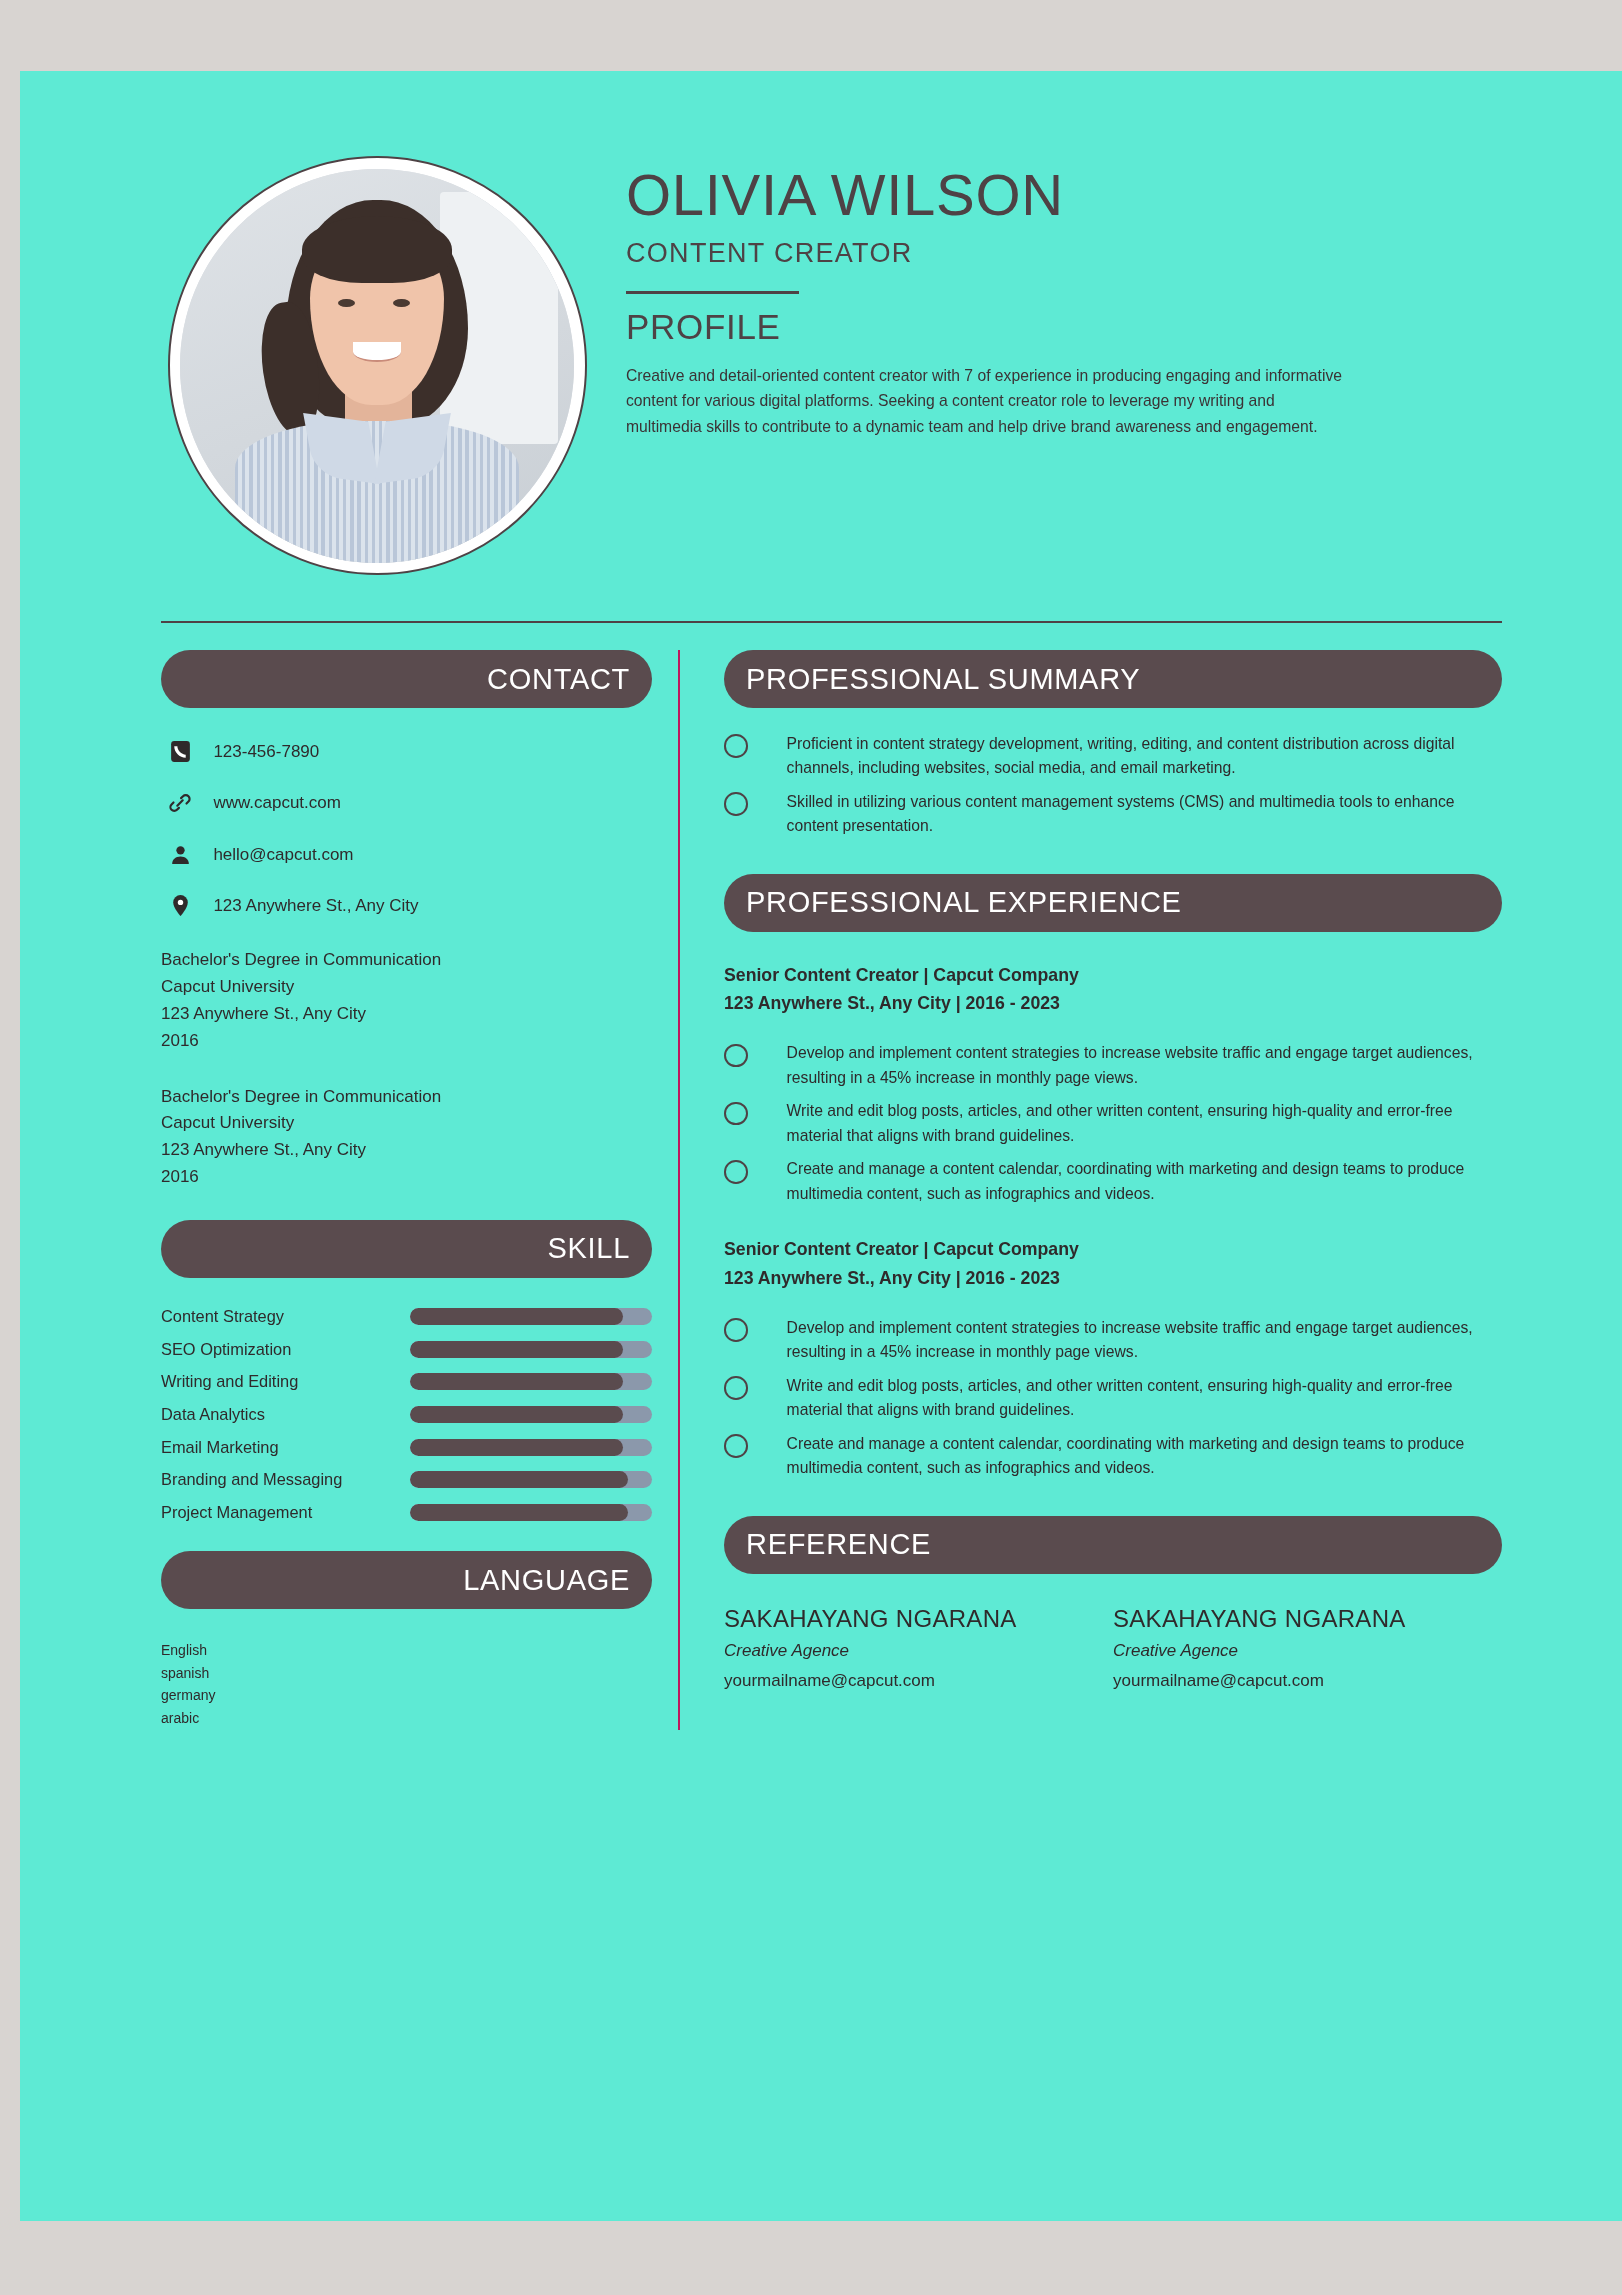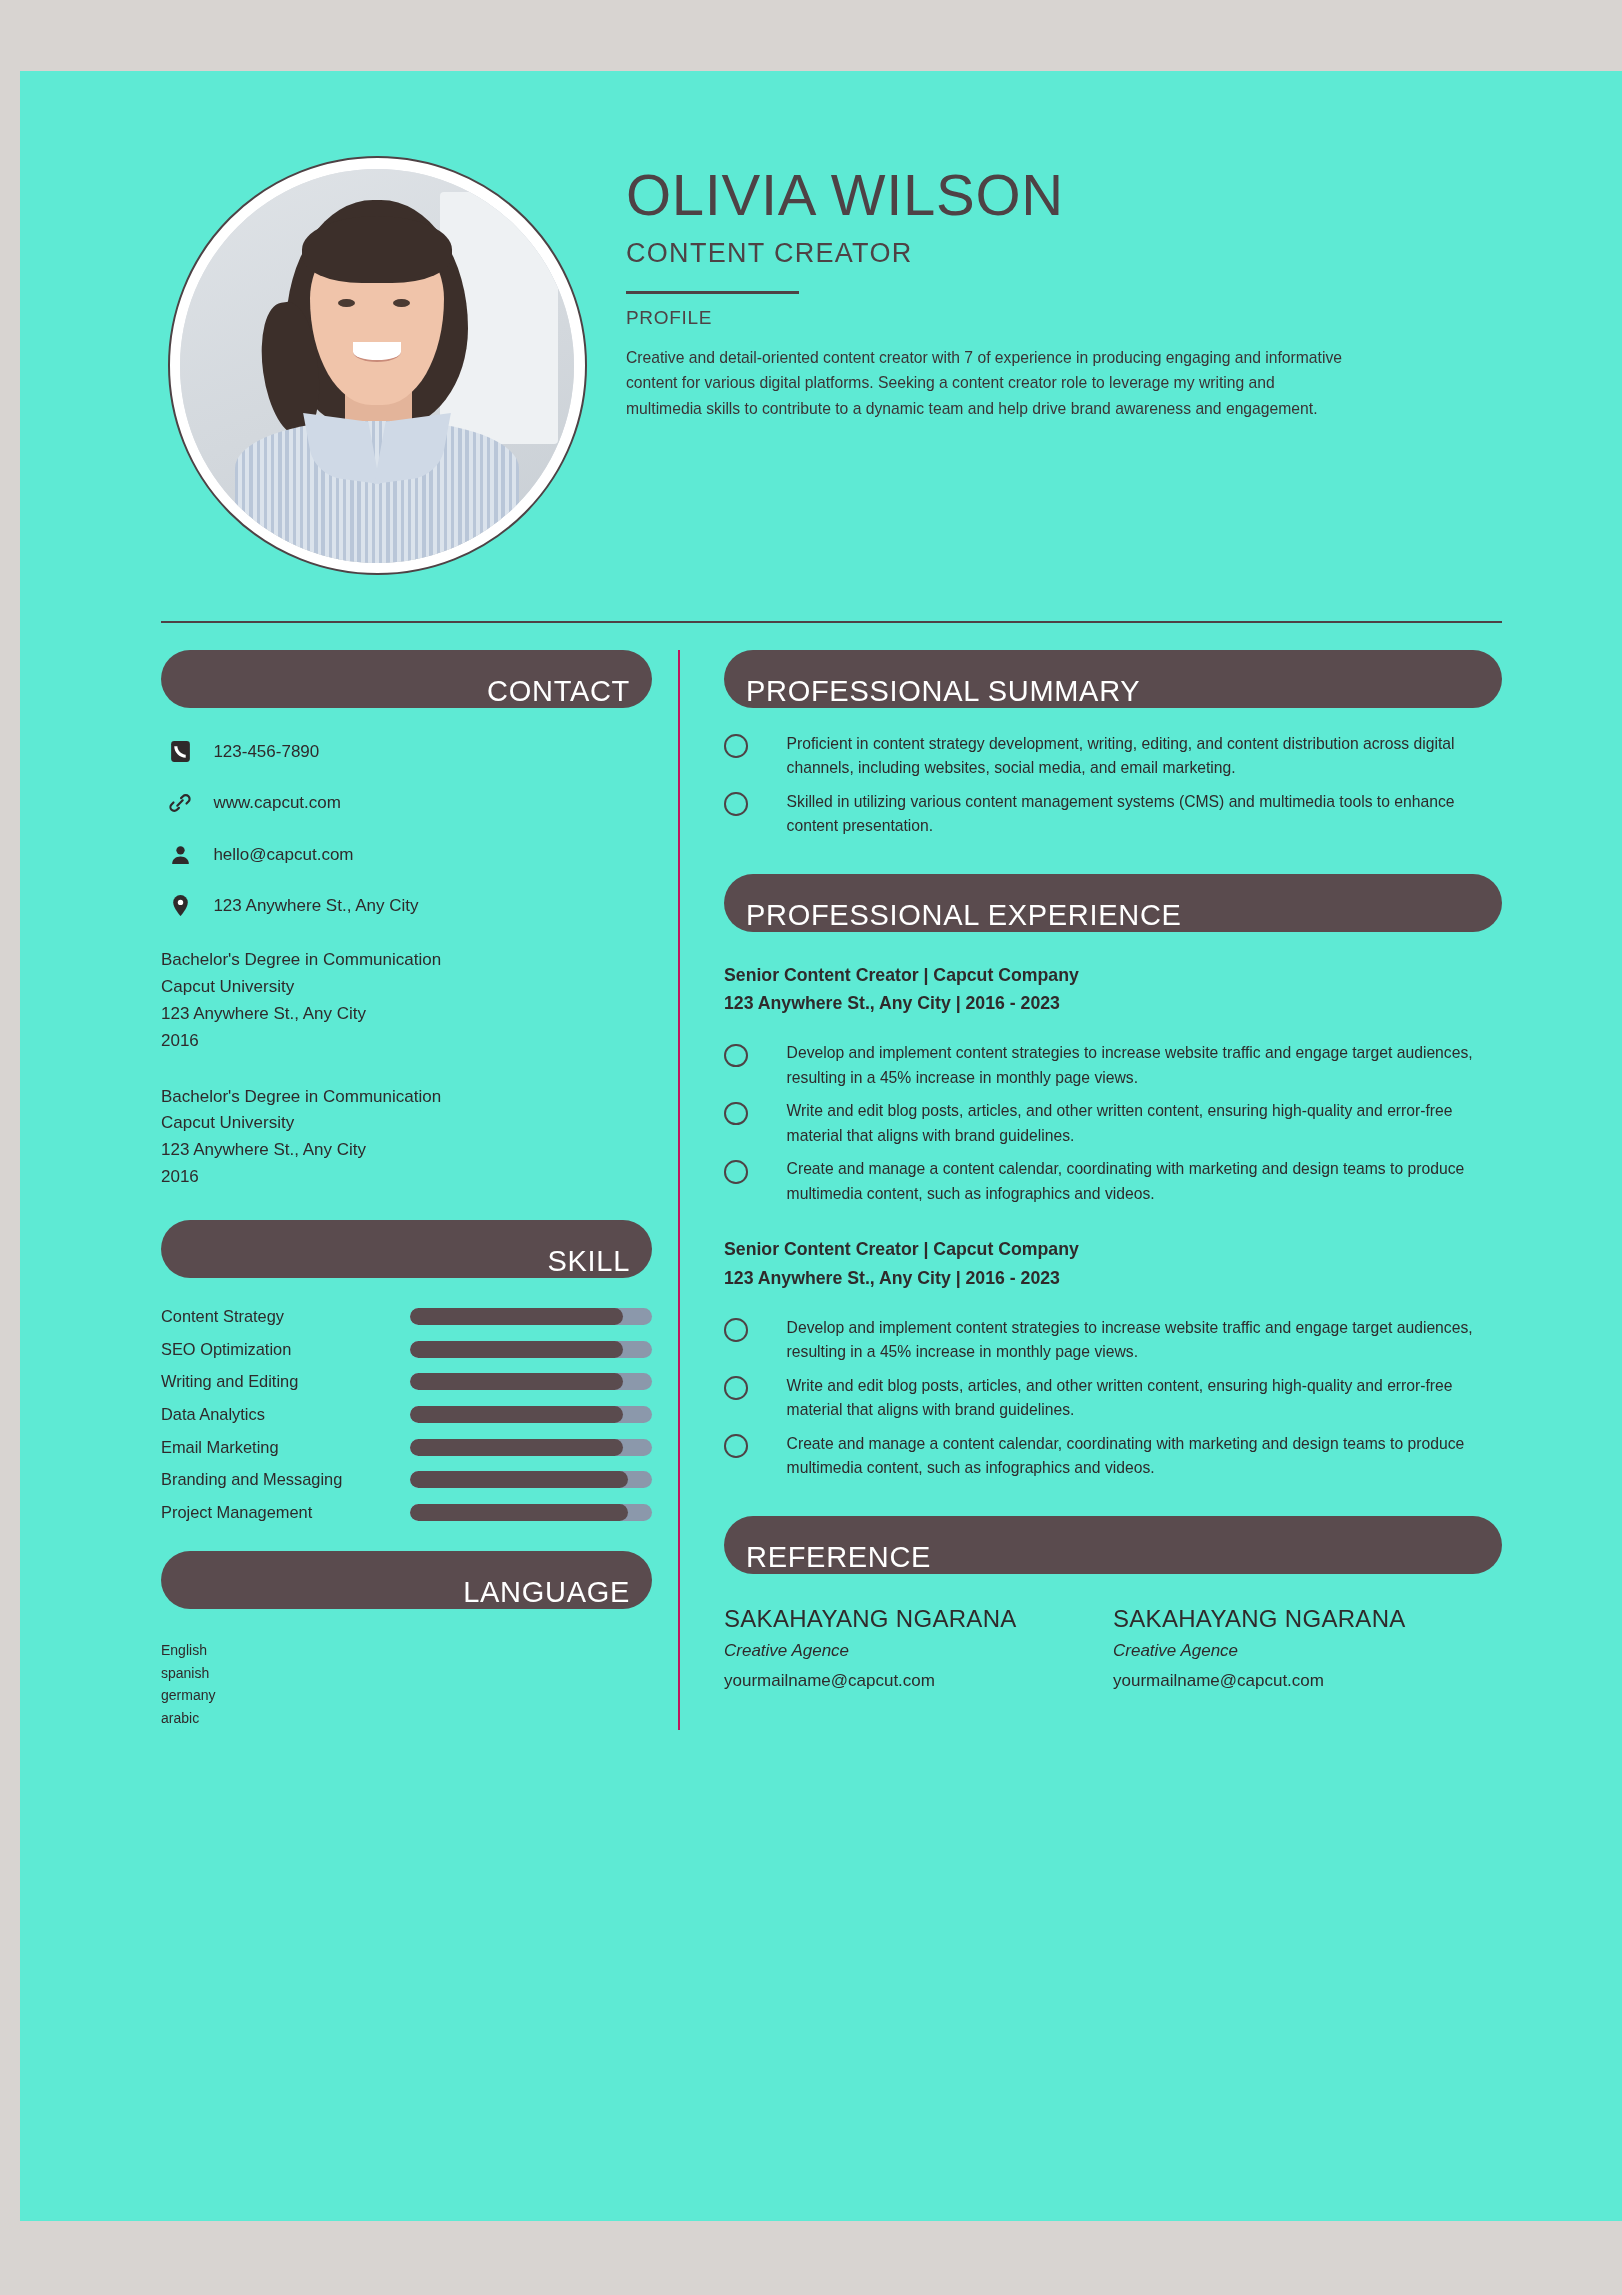--- a/index.html
+++ b/index.html
@@ -158,21 +158,21 @@
     color: #4e4245;
     margin-top: 11.8px;
   }
   .rule-short {
     width: 173px;
     height: 3.3px;
     background: #4e4245;
     margin: 22px 0 13px 0;
   }
   .profile-title {
-    font-size: 19px;
+    font-size: 35px;
     letter-spacing: 0.7px;
     color: #4e4245;
     margin-bottom: 15.7px;
   }
   .profile-text {
     font-size: 15.7px;
     line-height: 1.62;
     color: #3b3335;
     max-width: 723px;
   }
@@ -196,21 +196,21 @@
     flex: 1;
     padding-left: 44px;
     border-left: 2px solid #be185d;
   }
 
   .bar {
     background: #5a4b4e;
     border-radius: 31px;
     height: 58px;
     display: flex;
-    align-items: flex-end;
+    align-items: center;
     color: #fff;
     font-size: 29px;
     letter-spacing: 0.7px;
   }
   .bar.right-align { justify-content: flex-end; padding-right: 22px; }
   .bar.left-align { justify-content: flex-start; padding-left: 22px; }
 
   
   .contact-list { margin-top: 31px; }
   .contact-row {

